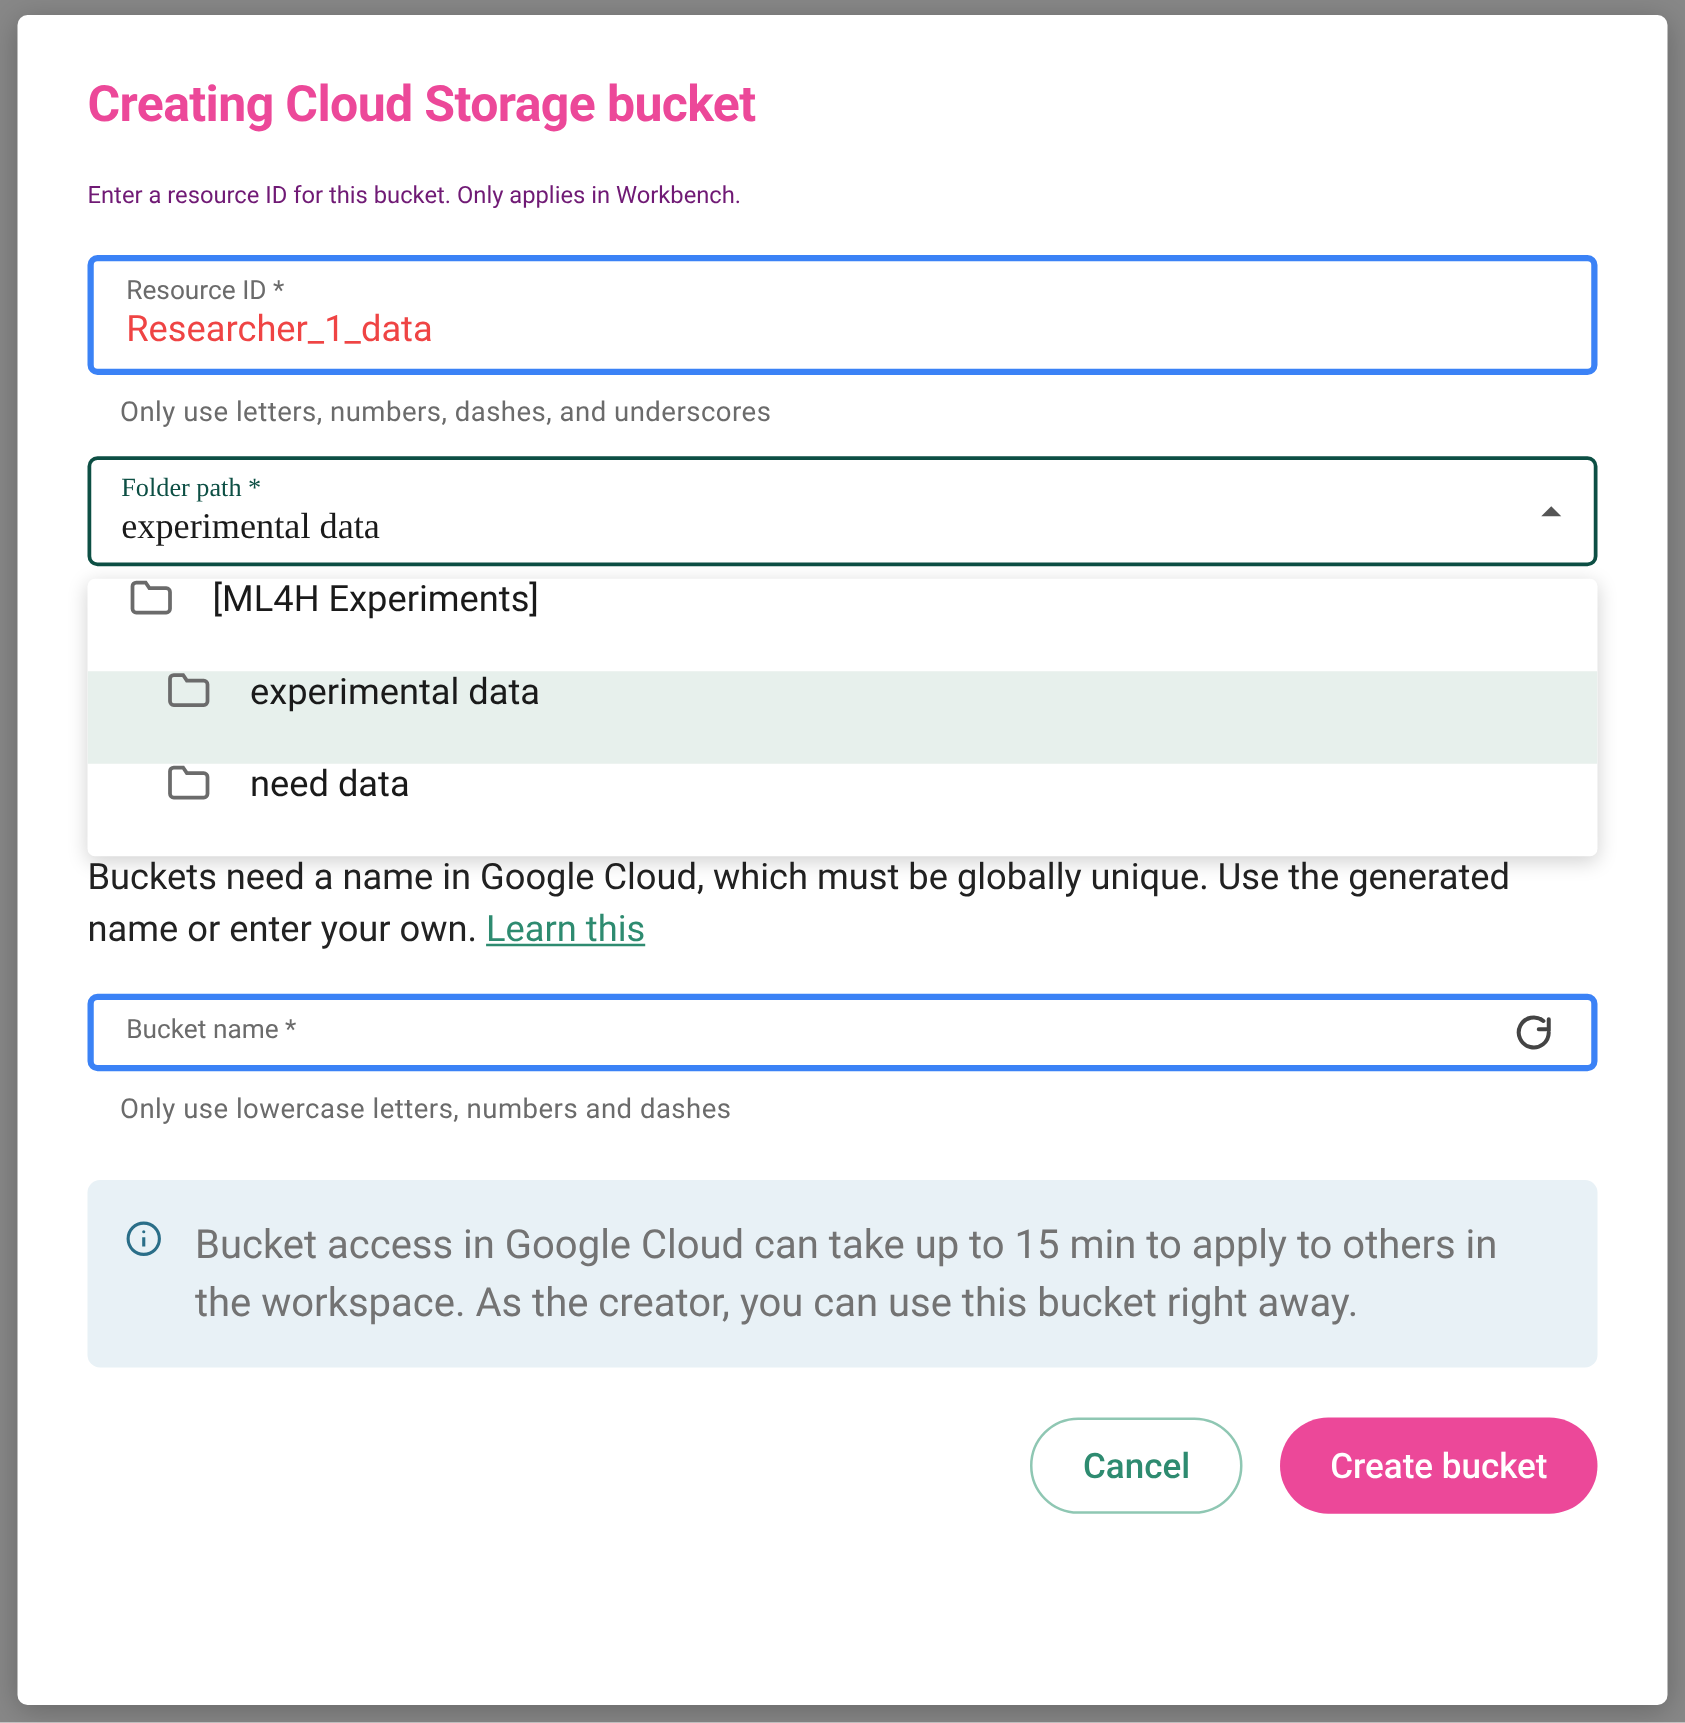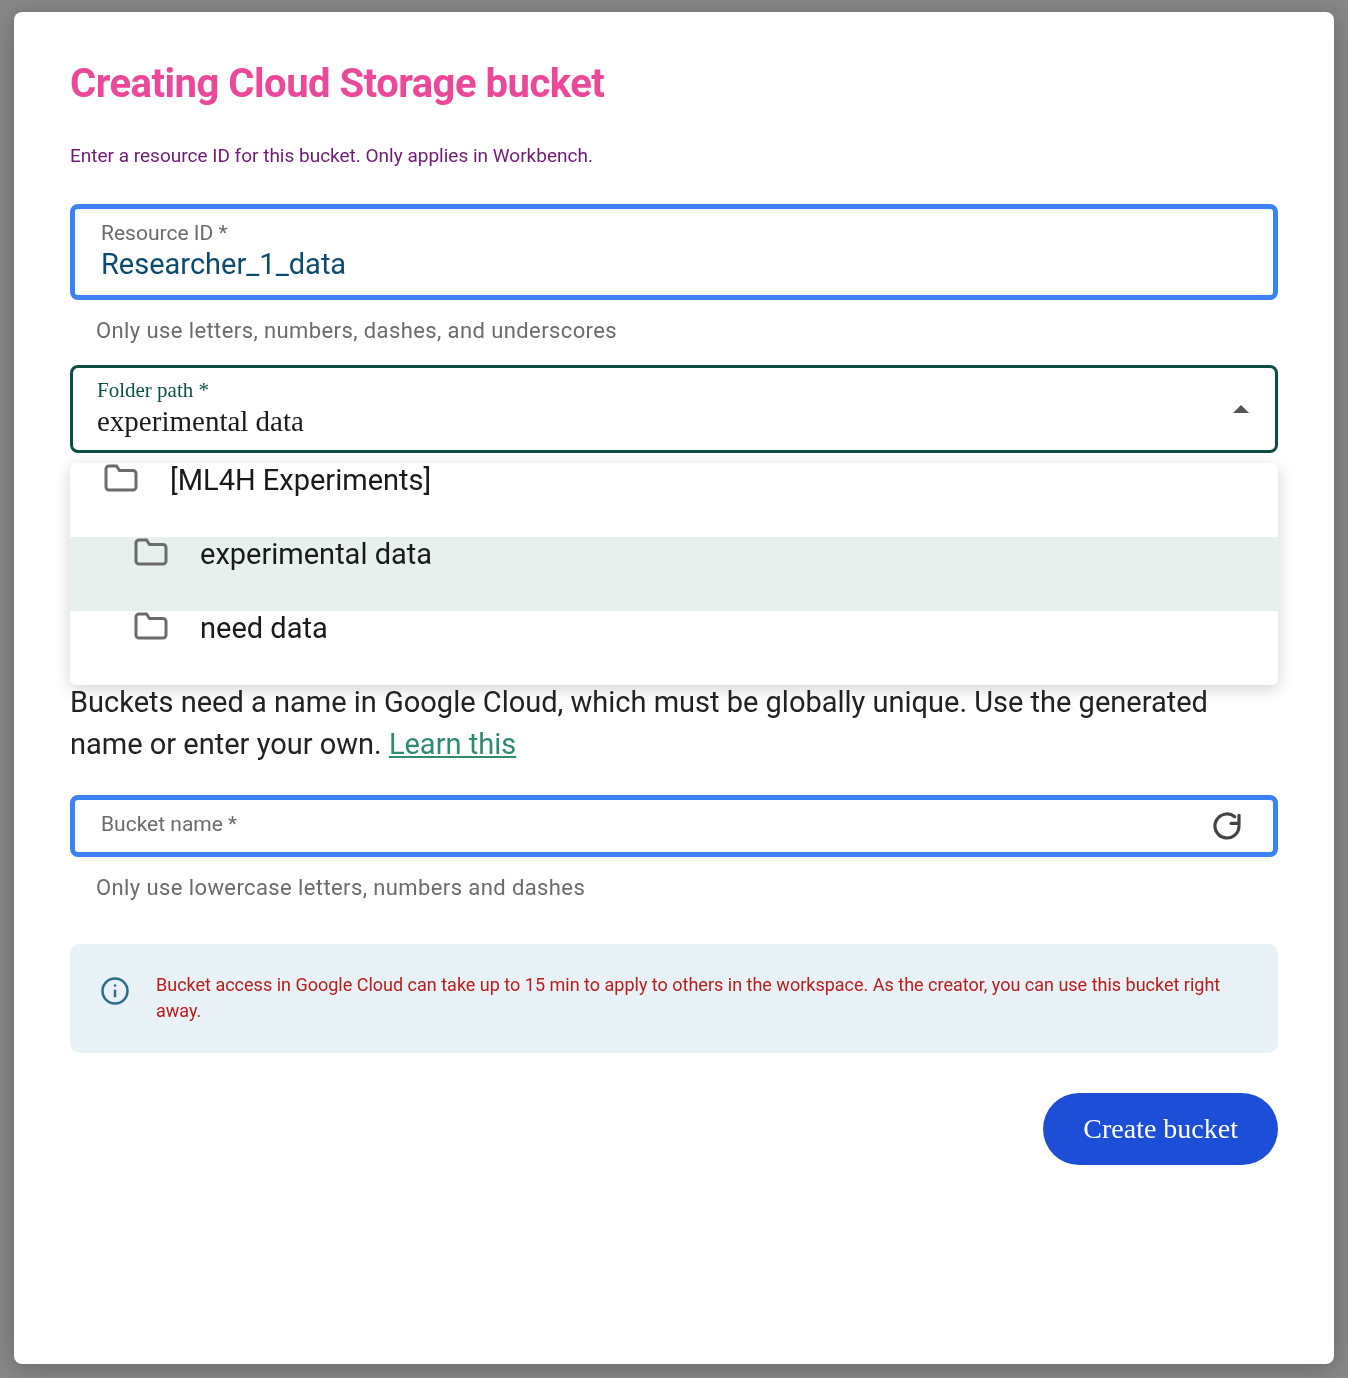--- a/index.html
+++ b/index.html
@@ -67,21 +67,21 @@
     font-size: 21px;
     color: #6b6b6b;
     margin-bottom: 2px;
     display: block;
   }
   .field-wrap.focused .field-label {
     color: #0d4f44;
   }
   .field-input {
     font-size: 29px;
-    color: #0c4a6e;
+    color: #ef4444;
     border: none;
     outline: none;
     width: 100%;
     background: transparent;
     font-family: inherit;
   }
   .field-select-value {
     font-size: 29px;
     color: #1a1a1a;
     display: block;
@@ -168,22 +168,22 @@
     gap: 26px;
     margin-top: 22px;
   }
   .info-icon-wrap {
     flex-shrink: 0;
     width: 30px;
     height: 30px;
     margin-top: 4px;
   }
   .info-text {
-    font-size: 18px;
-    color: #b91c1c;
+    font-size: 32px;
+    color: #737373;
     line-height: 1.48;
   }
   .button-row {
     display: flex;
     justify-content: flex-end;
     gap: 30px;
     margin-top: 40px;
   }
   .btn {
     font-size: 28px;
@@ -193,23 +193,22 @@
     cursor: pointer;
     border: none;
     font-family: inherit;
   }
   .btn-secondary {
     background: #ffffff;
     color: #2e8b70;
     border: 2px solid #8fc7b3;
   }
   .btn-primary {
-    background: #1d4ed8;
+    background: #ec4899;
     color: #ffffff;
-    font-family: Liberation Serif, serif;
   }
 </style>
 </head>
 <body>
 
 <div class="backdrop-text"></div>
 
 <div class="modal">
 
   <h1 class="modal-title">Creating Cloud Storage bucket</h1>
@@ -271,16 +270,17 @@
       <svg viewBox="0 0 24 24" width="30" height="30" fill="none" stroke="#2a6e88" stroke-width="2">
         <circle cx="12" cy="12" r="10"></circle>
         <line x1="12" y1="11" x2="12" y2="17"></line>
         <circle cx="12" cy="7.5" r="1" fill="#2a6e88" stroke="none"></circle>
       </svg>
     </span>
     <div class="info-text">Bucket access in Google Cloud can take up to 15 min to apply to others in the workspace. As the creator, you can use this bucket right away.</div>
   </div>
 
   <div class="button-row">
+    <button class="btn btn-secondary">Cancel</button>
     <button class="btn btn-primary">Create bucket</button>
   </div>
 
 </div>
 
 </body></html>

